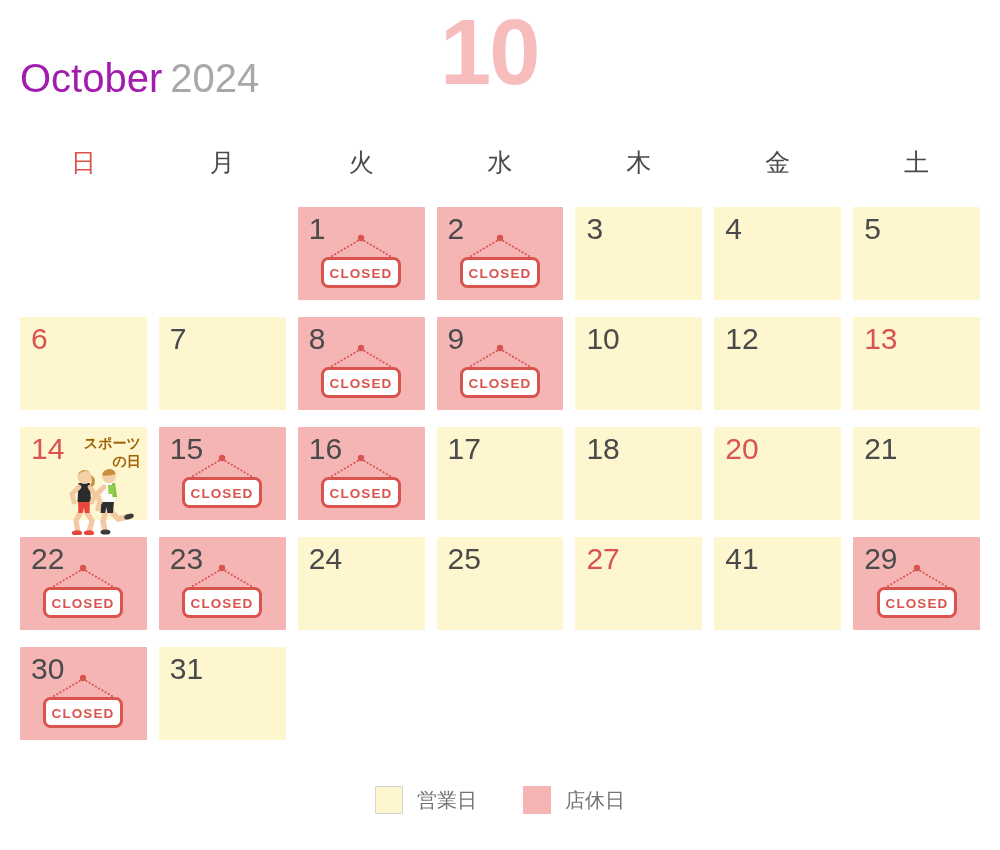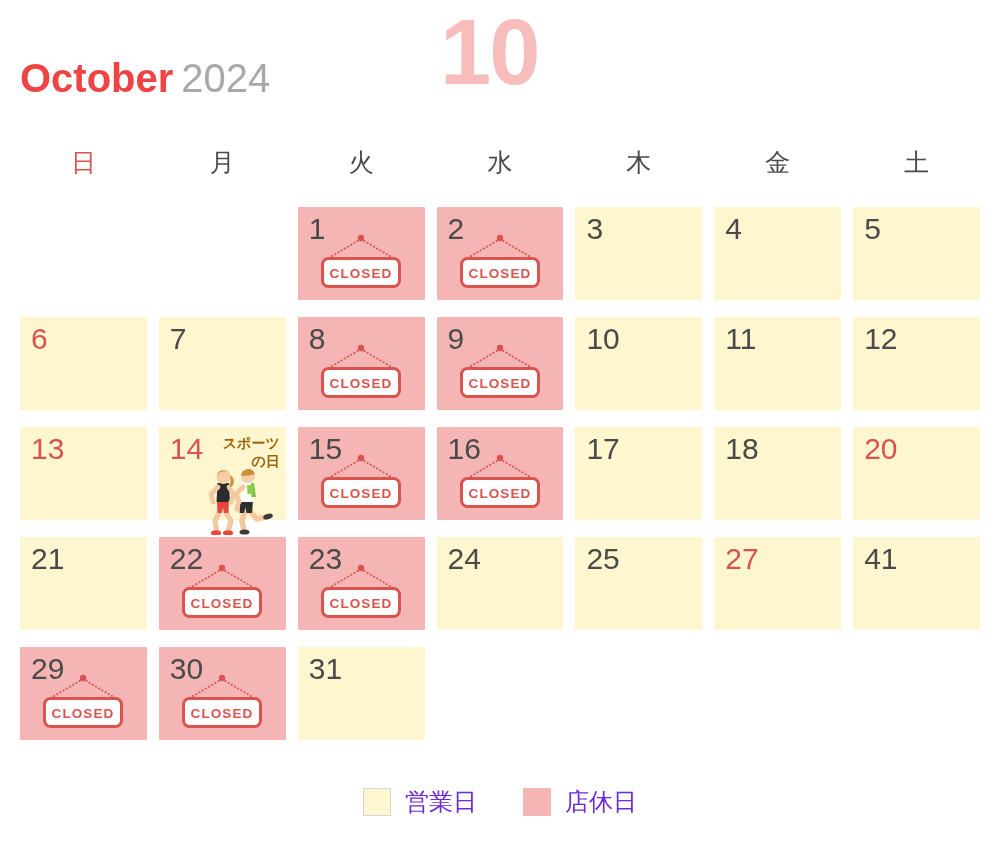--- a/index.html
+++ b/index.html
@@ -28,21 +28,21 @@
     line-height: 1;
     text-align: left;
   }
   #title-block {
     position: absolute;
     left: 20px; top: 58px;
     font-size: 40px;
     line-height: 1;
     white-space: nowrap;
   }
-  #title-month { color: #ef4444; font-weight: bold; }
+  #title-month { color: #a21caf; font-weight: normal; }
   #title-year  { color: #a8a8a8; font-weight: normal; margin-left: 8px; margin-top: 47px; }
 
   
   #weekdays {
     position: absolute;
     left: 20px; top: 142px;
     width: 960px; height: 40px;
     display: grid;
     grid-template-columns: repeat(7, 1fr);
     column-gap: 12px;
@@ -124,21 +124,21 @@
     width: 1000px;
     display: flex;
     align-items: center;
     justify-content: center;
     gap: 46px;
   }
   .legend-item { display: flex; align-items: center; gap: 14px; }
   .swatch { width: 28px; height: 28px; }
   .swatch.open   { background: #fdf6ce; border: 1px solid #d5d5d5; }
   .swatch.closed { background: #f5b5b5; }
-  .legend-text { font-size: 24px; color: #6d28d9; }
+  .legend-text { font-size: 20px; color: #737373; }
 </style>
 </head>
 <body>
 
 <div id="page">
 
   <div id="header">
     <div id="month-watermark">10</div>
     <div id="title-block">
       <span id="title-month">October</span><span id="title-year">2024</span>
@@ -216,23 +216,20 @@
             <line x1="52" y1="8" x2="18" y2="28" stroke="#d9534f" stroke-width="1.8" stroke-linecap="round" stroke-dasharray="0.5 3.2"></line>
             <line x1="52" y1="8" x2="86" y2="28" stroke="#d9534f" stroke-width="1.8" stroke-linecap="round" stroke-dasharray="0.5 3.2"></line>
             <circle cx="52" cy="7" r="3.2" fill="#d9534f"></circle>
             <rect x="13.5" y="27.5" width="77" height="28" rx="6" ry="6" fill="#ffffff" stroke="#d9534f" stroke-width="3"></rect>
             <text x="52" y="46.5" text-anchor="middle" fill="#d9534f" font-size="13.5" font-weight="bold" letter-spacing="1.1" font-family="&quot;Liberation Sans&quot;, sans-serif">CLOSED</text>
           </svg>
         </div>
       </div>
       <div class="cell open">
         <div class="daynum">10</div>
-      </div>
-      <div class="cell open">
-        <div class="daynum">11</div>
       </div>
       <div class="cell open">
         <div class="daynum">12</div>
       </div>
       <div class="cell open">
         <div class="daynum red">13</div>
       </div>
       <div class="cell open">
         <div class="daynum red">14</div>
         <div class="holiday-label">

